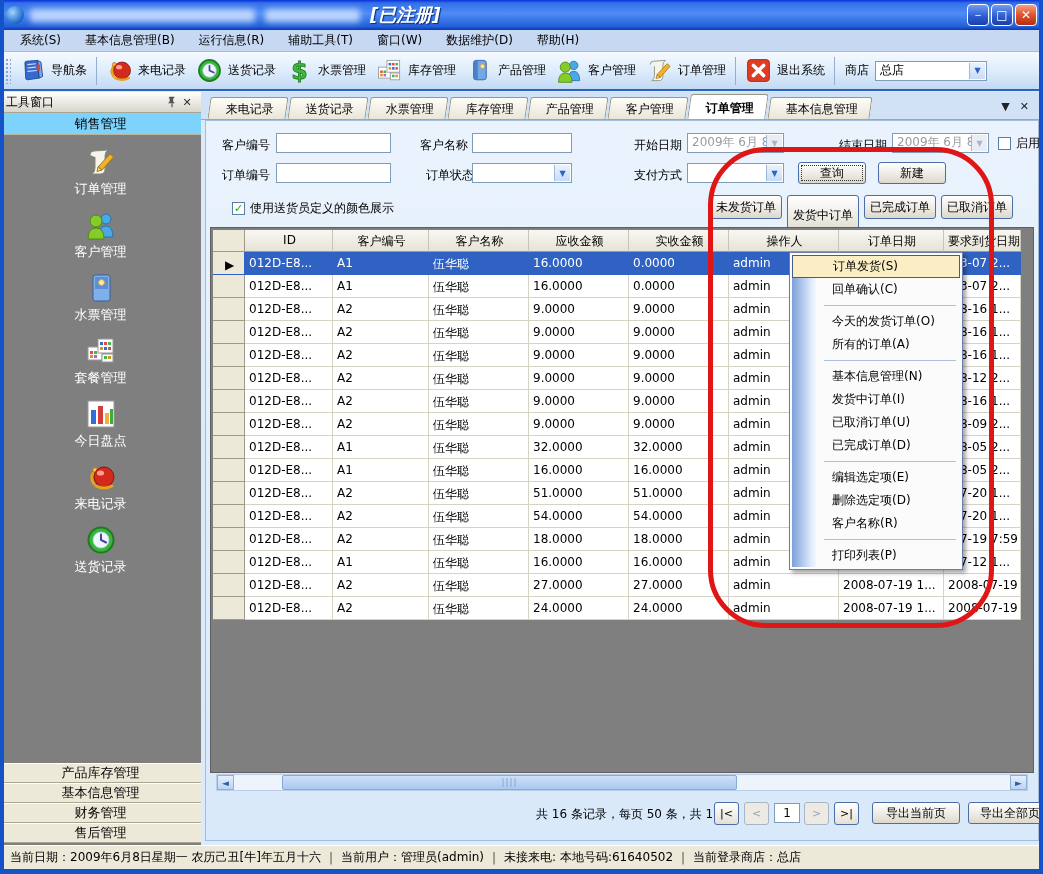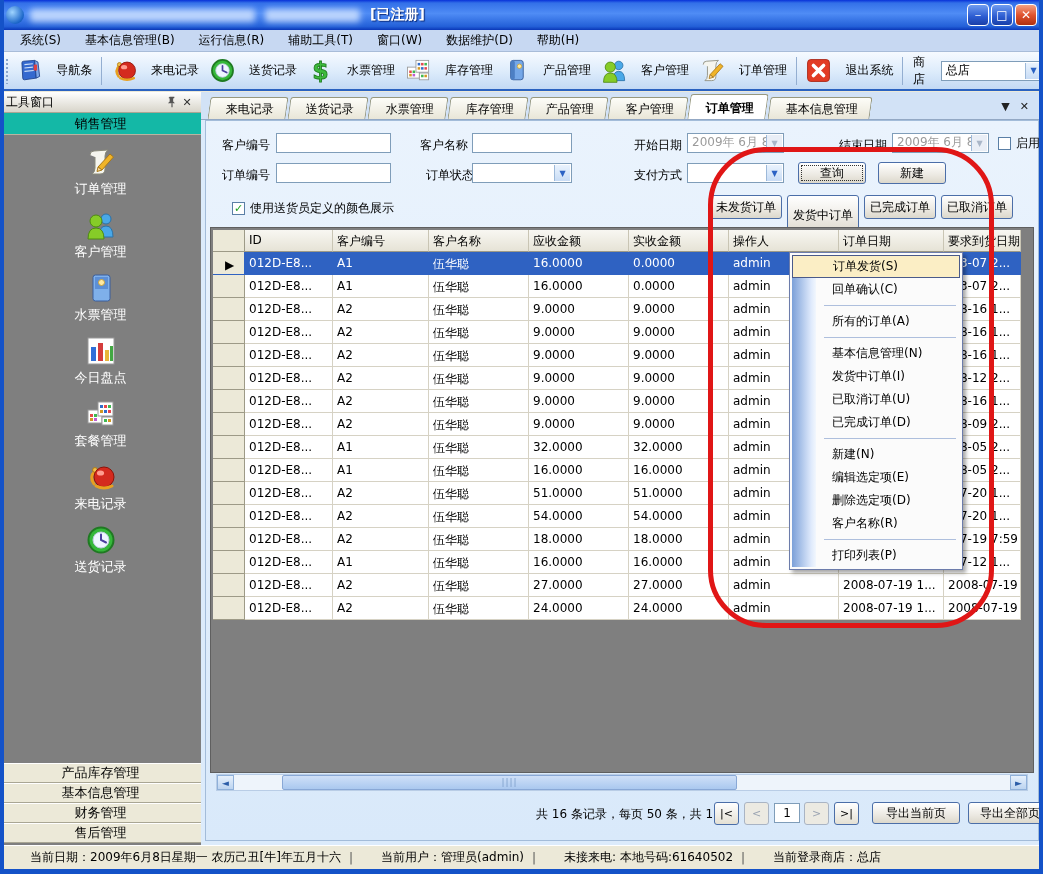--- a/index.html
+++ b/index.html
@@ -5,48 +5,48 @@
   * { margin:0; padding:0; box-sizing:border-box; }
   body { width:1043px; height:874px; overflow:hidden; font-family:"DejaVu Sans","Liberation Sans",sans-serif; font-size:12px; color:#000; }
   .window { position:relative; width:1043px; height:874px; background:#ece9d8; border-left:4px solid #1452c8; border-right:4px solid #1452c8; overflow:hidden; }
 
   
   .titlebar { position:absolute; left:-4px; top:0; width:1043px; height:30px;
     background:linear-gradient(180deg,#0831d9 0%,#3370e8 10%,#4f8cf5 45%,#2360d8 88%,#0a37b8 100%);
     display:flex; align-items:center; padding:0 6px; color:#fff; }
   .title-icon { width:18px; height:18px; border-radius:50%; background:radial-gradient(circle at 35% 35%,#9fd4ff,#1b66c9 70%,#0b3d8a); margin-right:6px; flex:0 0 auto; }
   .blur-blob { height:13px; background:#cfe2ff; border-radius:3px; filter:blur(3px); opacity:.85; margin-right:10px; }
-  .reg-badge { font-weight:bold; font-size:14px; text-shadow:1px 1px 1px #0a2a7a; white-space:nowrap; }
+  .reg-badge { font-weight:bold; font-size:18px; text-shadow:1px 1px 1px #0a2a7a; white-space:nowrap;font-style:italic; }
   .win-controls { margin-left:auto; display:flex; gap:2px; }
   .win-btn { width:22px; height:22px; border-radius:4px; border:1px solid #fff; color:#fff; font-size:12px; line-height:20px; text-align:center;
     background:linear-gradient(180deg,#6f9cf0,#2a5ad0 60%,#1a3fa8); }
   .win-btn.close { background:linear-gradient(180deg,#f3a183,#e0532e 50%,#b03010); font-weight:bold; }
 
   
   .menubar { position:absolute; left:-4px; top:30px; width:1043px; height:22px; background:#c7d8f2; border-bottom:1px solid #a8bcd8; display:flex; align-items:center; padding-left:8px; }
   .menu-item { padding:2px 12px; white-space:nowrap; }
 
   
   .toolbar { position:absolute; left:-4px; top:52px; width:1043px; height:39px;
     background:linear-gradient(180deg,#f6faff 0%,#dcebfb 55%,#c3d9f4 100%); border-bottom:2px solid #2a62c0;
     display:flex; align-items:center; padding-left:2px; }
   .grip { width:6px; height:26px; margin:0 3px; background-image:radial-gradient(circle,#8aa6cc 1px,transparent 1.4px); background-size:4px 4px; }
-  .tb-item { display:flex; align-items:center; gap:13px; padding:2px 5px; white-space:nowrap; }
+  .tb-item { display:flex; align-items:center; gap:5px; padding:2px 5px; white-space:nowrap; }
   .tb-item .ic { width:27px; height:27px; }
   .tb-sep { width:1px; height:28px; background:#93aed1; margin:0 4px; }
   .store-box { display:flex; align-items:center; gap:6px; margin-left:6px; }
   .store-select { width:112px; height:20px; background:#fff; border:1px solid #7f9db9; display:flex; align-items:center; padding-left:4px; position:relative; }
   .combo-arrow { position:absolute; right:1px; top:1px; bottom:1px; width:16px; background:linear-gradient(180deg,#eaf3fd,#c8dcf5); border-left:1px solid #9db9d9; color:#2b62c4; font-size:8px; display:flex; align-items:center; justify-content:center; }
 
   
   .sidebar { position:absolute; left:-4px; top:92px; width:201px; height:753px; background:#7f7f7f; }
   .sb-title { height:21px; background:linear-gradient(180deg,#ffffff,#d8d5ca); border-bottom:1px solid #a9a694; display:flex; align-items:center; padding:0 6px; color:#000; }
   .sb-title .lbl { flex:1; }
   .sb-ctl { width:16px; text-align:center; color:#333; font-size:11px; }
-  .sb-section { height:22px; background:#14b8a6; border-bottom:1px solid #b8b4a0; display:flex; align-items:center; justify-content:center; font-size:13px; }
+  .sb-section { height:22px; background:#7dd3fc; border-bottom:1px solid #b8b4a0; display:flex; align-items:center; justify-content:center; font-size:13px; }
   .sb-items { position:absolute; left:0; top:44px; bottom:83px; right:0; display:flex; flex-direction:column; align-items:center; padding-top:10px; }
   .sb-item { width:100%; height:63px; display:flex; flex-direction:column; align-items:center; justify-content:flex-start; color:#fff; }
   .sb-item .ic { width:32px; height:32px; }
   .sb-item .lb { margin-top:2px; font-size:13px; }
   .sb-bottom { position:absolute; left:0; bottom:2px; width:100%; }
   .sb-bar { height:20px; background:#ece9d8; border-top:1px solid #fff; border-bottom:1px solid #a9a694; display:flex; align-items:center; justify-content:center; font-size:13px; }
 
   .main { position:absolute; left:197px; top:92px; width:842px; height:753px; background:#dcebfb; }
 
   
@@ -65,21 +65,21 @@
   .f-combo.disabled .combo-arrow { color:#a9b6c8; background:#e9eef6; }
   .chk { position:absolute; display:flex; align-items:center; gap:5px; white-space:nowrap; }
   .chk .box { width:13px; height:13px; background:#fff; border:1px solid #5a7fa6; display:flex; align-items:center; justify-content:center; font-size:11px; color:#1fa11f; font-weight:bold; }
   .xp-btn { position:absolute; height:22px; background:linear-gradient(180deg,#ffffff,#ece9e2 60%,#dcd8cc); border:1px solid #4b6ea8; border-radius:3px; display:flex; align-items:center; justify-content:center; white-space:nowrap; }
   .xp-btn.focus { outline:1px dotted #333; outline-offset:-4px; }
 
   
   .grid-region { position:absolute; left:4px; top:106px; width:824px; height:546px; background:#7f7f7f; border:1px solid #5f5f5f; }
   .grid { position:absolute; left:2px; top:2px; width:808px; background:#fff; }
   .g-header { display:flex; height:22px; }
-  .g-h { background:linear-gradient(180deg,#f8f7f2,#e6e3d6); border-right:1px solid #c9c5b4; border-bottom:1px solid #9d9a87; padding:3px 2px 0 4px; overflow:hidden; white-space:nowrap; }
+  .g-h { background:linear-gradient(180deg,#f8f7f2,#e6e3d6); border-right:1px solid #c9c5b4; border-bottom:1px solid #9d9a87; padding:3px 2px 0 4px; overflow:hidden; white-space:nowrap;text-align:center; }
   .g-row { display:flex; height:23px; background:#fff; }
   .g-c { border-right:1px solid #d6d2c4; border-bottom:1px solid #d6d2c4; padding:4px 2px 0 4px; overflow:hidden; white-space:nowrap; }
   .g-sel { background:#ece9d8; border-right:1px solid #9d9a87; border-bottom:1px solid #9d9a87; display:flex; align-items:center; justify-content:center; }
   .g-row.sel .g-c { background:#2f62c2; color:#fff; border-color:#2f62c2; }
   .g-row.sel .g-sel { background:#ece9d8; color:#000; }
 
   
   .hscroll { position:absolute; left:10px; top:653px; width:812px; height:17px; background:#eef4fb; border:1px solid #b9cde6; display:flex; }
   .sc-btn { width:17px; height:100%; background:linear-gradient(180deg,#e6f0fc,#bcd4f0); border:1px solid #8fb0d9; color:#2b5da8; font-size:9px; display:flex; align-items:center; justify-content:center; }
   .sc-track { flex:1; position:relative; }
@@ -88,21 +88,21 @@
 
   
   .pager { position:absolute; left:0; top:676px; width:100%; height:34px; display:flex; align-items:center; }
   .pg-summary { position:absolute; left:330px; top:9px; white-space:nowrap; }
   .pg-btn { position:absolute; top:5px; width:25px; height:23px; background:linear-gradient(180deg,#ffffff,#e4e0d4); border:1px solid #4b6ea8; border-radius:3px; text-align:center; line-height:21px; font-size:11px; }
   .pg-btn.dis { border-color:#a9b4c4; color:#9aa3b2; background:#eceae2; }
   .pg-page { position:absolute; top:6px; width:26px; height:20px; background:#fff; border:1px solid #7f9db9; text-align:center; line-height:19px; }
 
   
   .statusbar { position:absolute; left:-4px; top:845px; width:1043px; height:29px; background:#ece9d8; border-top:1px solid #fff; border-bottom:5px solid #1452c8; display:flex; align-items:center; padding-left:6px; white-space:nowrap; }
-  .st-seg { padding:0 4px;margin-left:20px; }
+  .st-seg { padding:0 4px; }
   .st-div { color:#555; padding:0 4px; }
 
   
   .ctxmenu { position:absolute; left:785px; top:252px; width:174px; background:#fbfbfb; border:1px solid #6c7cab; box-shadow:3px 3px 4px rgba(0,0,0,.35); z-index:50; padding:2px 2px; }
   .ctxmenu:before { content:""; position:absolute; left:2px; top:2px; bottom:2px; width:24px; background:linear-gradient(90deg,#7ba0d8,#dfeafc 80%,#f2f7fd); }
   .cm-item { position:relative; height:23px; line-height:23px; padding-left:40px; white-space:nowrap; }
   .cm-item.hl { background:#fbeec5; border:1px solid #4a5a8a; line-height:21px; }
   .cm-sep { position:relative; height:9px; }
   .cm-sep:after { content:""; position:absolute; left:32px; right:4px; top:4px; border-top:1px solid #aebfdd; }
 
@@ -288,32 +288,20 @@
         </div>
         <div class="sb-item">
           <span class="ic ">
             <svg viewBox="0 0 32 32">
               <rect x="8" y="3" width="17" height="26" rx="2.5" fill="#7fb0ea" stroke="#3a5f9e"></rect>
               <rect x="10" y="5" width="13" height="12" fill="#5c8fd6"></rect>
               <circle cx="16.5" cy="10.5" r="3" fill="#ffe9a0" stroke="#c9a23c"></circle>
             </svg>
           </span>
           <div class="lb">水票管理</div>
-        </div>
-        <div class="sb-item">
-          <span class="ic ">
-            <svg viewBox="0 0 32 32">
-              <rect x="3" y="3" width="26" height="26" fill="#fff" stroke="#999"></rect>
-              <rect x="6" y="12" width="5" height="14" fill="#2f6fd8"></rect>
-              <rect x="13" y="8" width="5" height="18" fill="#d43c3c"></rect>
-              <rect x="20" y="15" width="4" height="11" fill="#e8b53a"></rect>
-              <rect x="25" y="11" width="3" height="15" fill="#43a843"></rect>
-            </svg>
-          </span>
-          <div class="lb">今日盘点</div>
         </div>
         <div class="sb-item">
           <span class="ic ">
             <svg viewBox="0 0 32 32">
               <rect x="3" y="12" width="14" height="13" fill="#fff" stroke="#999"></rect>
               <rect x="5" y="16" width="3" height="3" fill="#e5484d"></rect>
               <rect x="9" y="16" width="3" height="3" fill="#3fb950"></rect>
               <rect x="5" y="20" width="3" height="3" fill="#d29922"></rect>
               <rect x="9" y="20" width="3" height="3" fill="#c05ad0"></rect>
               <rect x="13" y="4" width="15" height="14" fill="#fff" stroke="#999"></rect>
@@ -326,20 +314,32 @@
               <rect x="17" y="19" width="11" height="8" fill="#fff" stroke="#999"></rect>
               <rect x="19" y="21" width="3" height="3" fill="#3fb950"></rect>
               <rect x="23" y="21" width="3" height="3" fill="#d29922"></rect>
             </svg>
           </span>
           <div class="lb">套餐管理</div>
         </div>
         <div class="sb-item">
           <span class="ic ">
             <svg viewBox="0 0 32 32">
+              <rect x="3" y="3" width="26" height="26" fill="#fff" stroke="#999"></rect>
+              <rect x="6" y="12" width="5" height="14" fill="#2f6fd8"></rect>
+              <rect x="13" y="8" width="5" height="18" fill="#d43c3c"></rect>
+              <rect x="20" y="15" width="4" height="11" fill="#e8b53a"></rect>
+              <rect x="25" y="11" width="3" height="15" fill="#43a843"></rect>
+            </svg>
+          </span>
+          <div class="lb">今日盘点</div>
+        </div>
+        <div class="sb-item">
+          <span class="ic ">
+            <svg viewBox="0 0 32 32">
               <path d="M9 23 Q4 16 10 10" fill="none" stroke="#e8a020" stroke-width="3" stroke-linecap="round"></path>
               <circle cx="10" cy="9" r="2.4" fill="#f2c14e" stroke="#b07a10"></circle>
               <circle cx="19" cy="16" r="10" fill="#d42a1e" stroke="#8f1208"></circle>
               <ellipse cx="15.5" cy="12" rx="3.6" ry="2.6" fill="#ff9d8f"></ellipse>
               <path d="M11 25 Q19 29 27 25" stroke="#e8a020" stroke-width="3" fill="none" stroke-linecap="round"></path>
             </svg>
           </span>
           <div class="lb">来电记录</div>
         </div>
         <div class="sb-item">
@@ -626,28 +626,28 @@
         <div class="xp-btn" style="left:666px;top:5px;width:88px">导出当前页</div>
         <div class="xp-btn" style="left:762px;top:5px;width:84px">导出全部页</div>
       </div>
     </div>
   </div>
 
   <div class="ctxmenu" id="ctxmenu">
       <div class="cm-item hl">订单发货(S)</div>
       <div class="cm-item">回单确认(C)</div>
       <div class="cm-sep"></div>
+      <div class="cm-item">今天的发货订单(O)</div>
       <div class="cm-item">所有的订单(A)</div>
       <div class="cm-sep"></div>
       <div class="cm-item">基本信息管理(N)</div>
       <div class="cm-item">发货中订单(I)</div>
       <div class="cm-item">已取消订单(U)</div>
       <div class="cm-item">已完成订单(D)</div>
       <div class="cm-sep"></div>
-      <div class="cm-item">新建(N)</div>
       <div class="cm-item">编辑选定项(E)</div>
       <div class="cm-item">删除选定项(D)</div>
       <div class="cm-item">客户名称(R)</div>
       <div class="cm-sep"></div>
       <div class="cm-item">打印列表(P)</div>
     </div>
 
   <div class="statusbar" id="statusbar">
       <span class="st-seg">当前日期：2009年6月8日星期一 农历己丑[牛]年五月十六</span>
       <span class="st-div">|</span>

